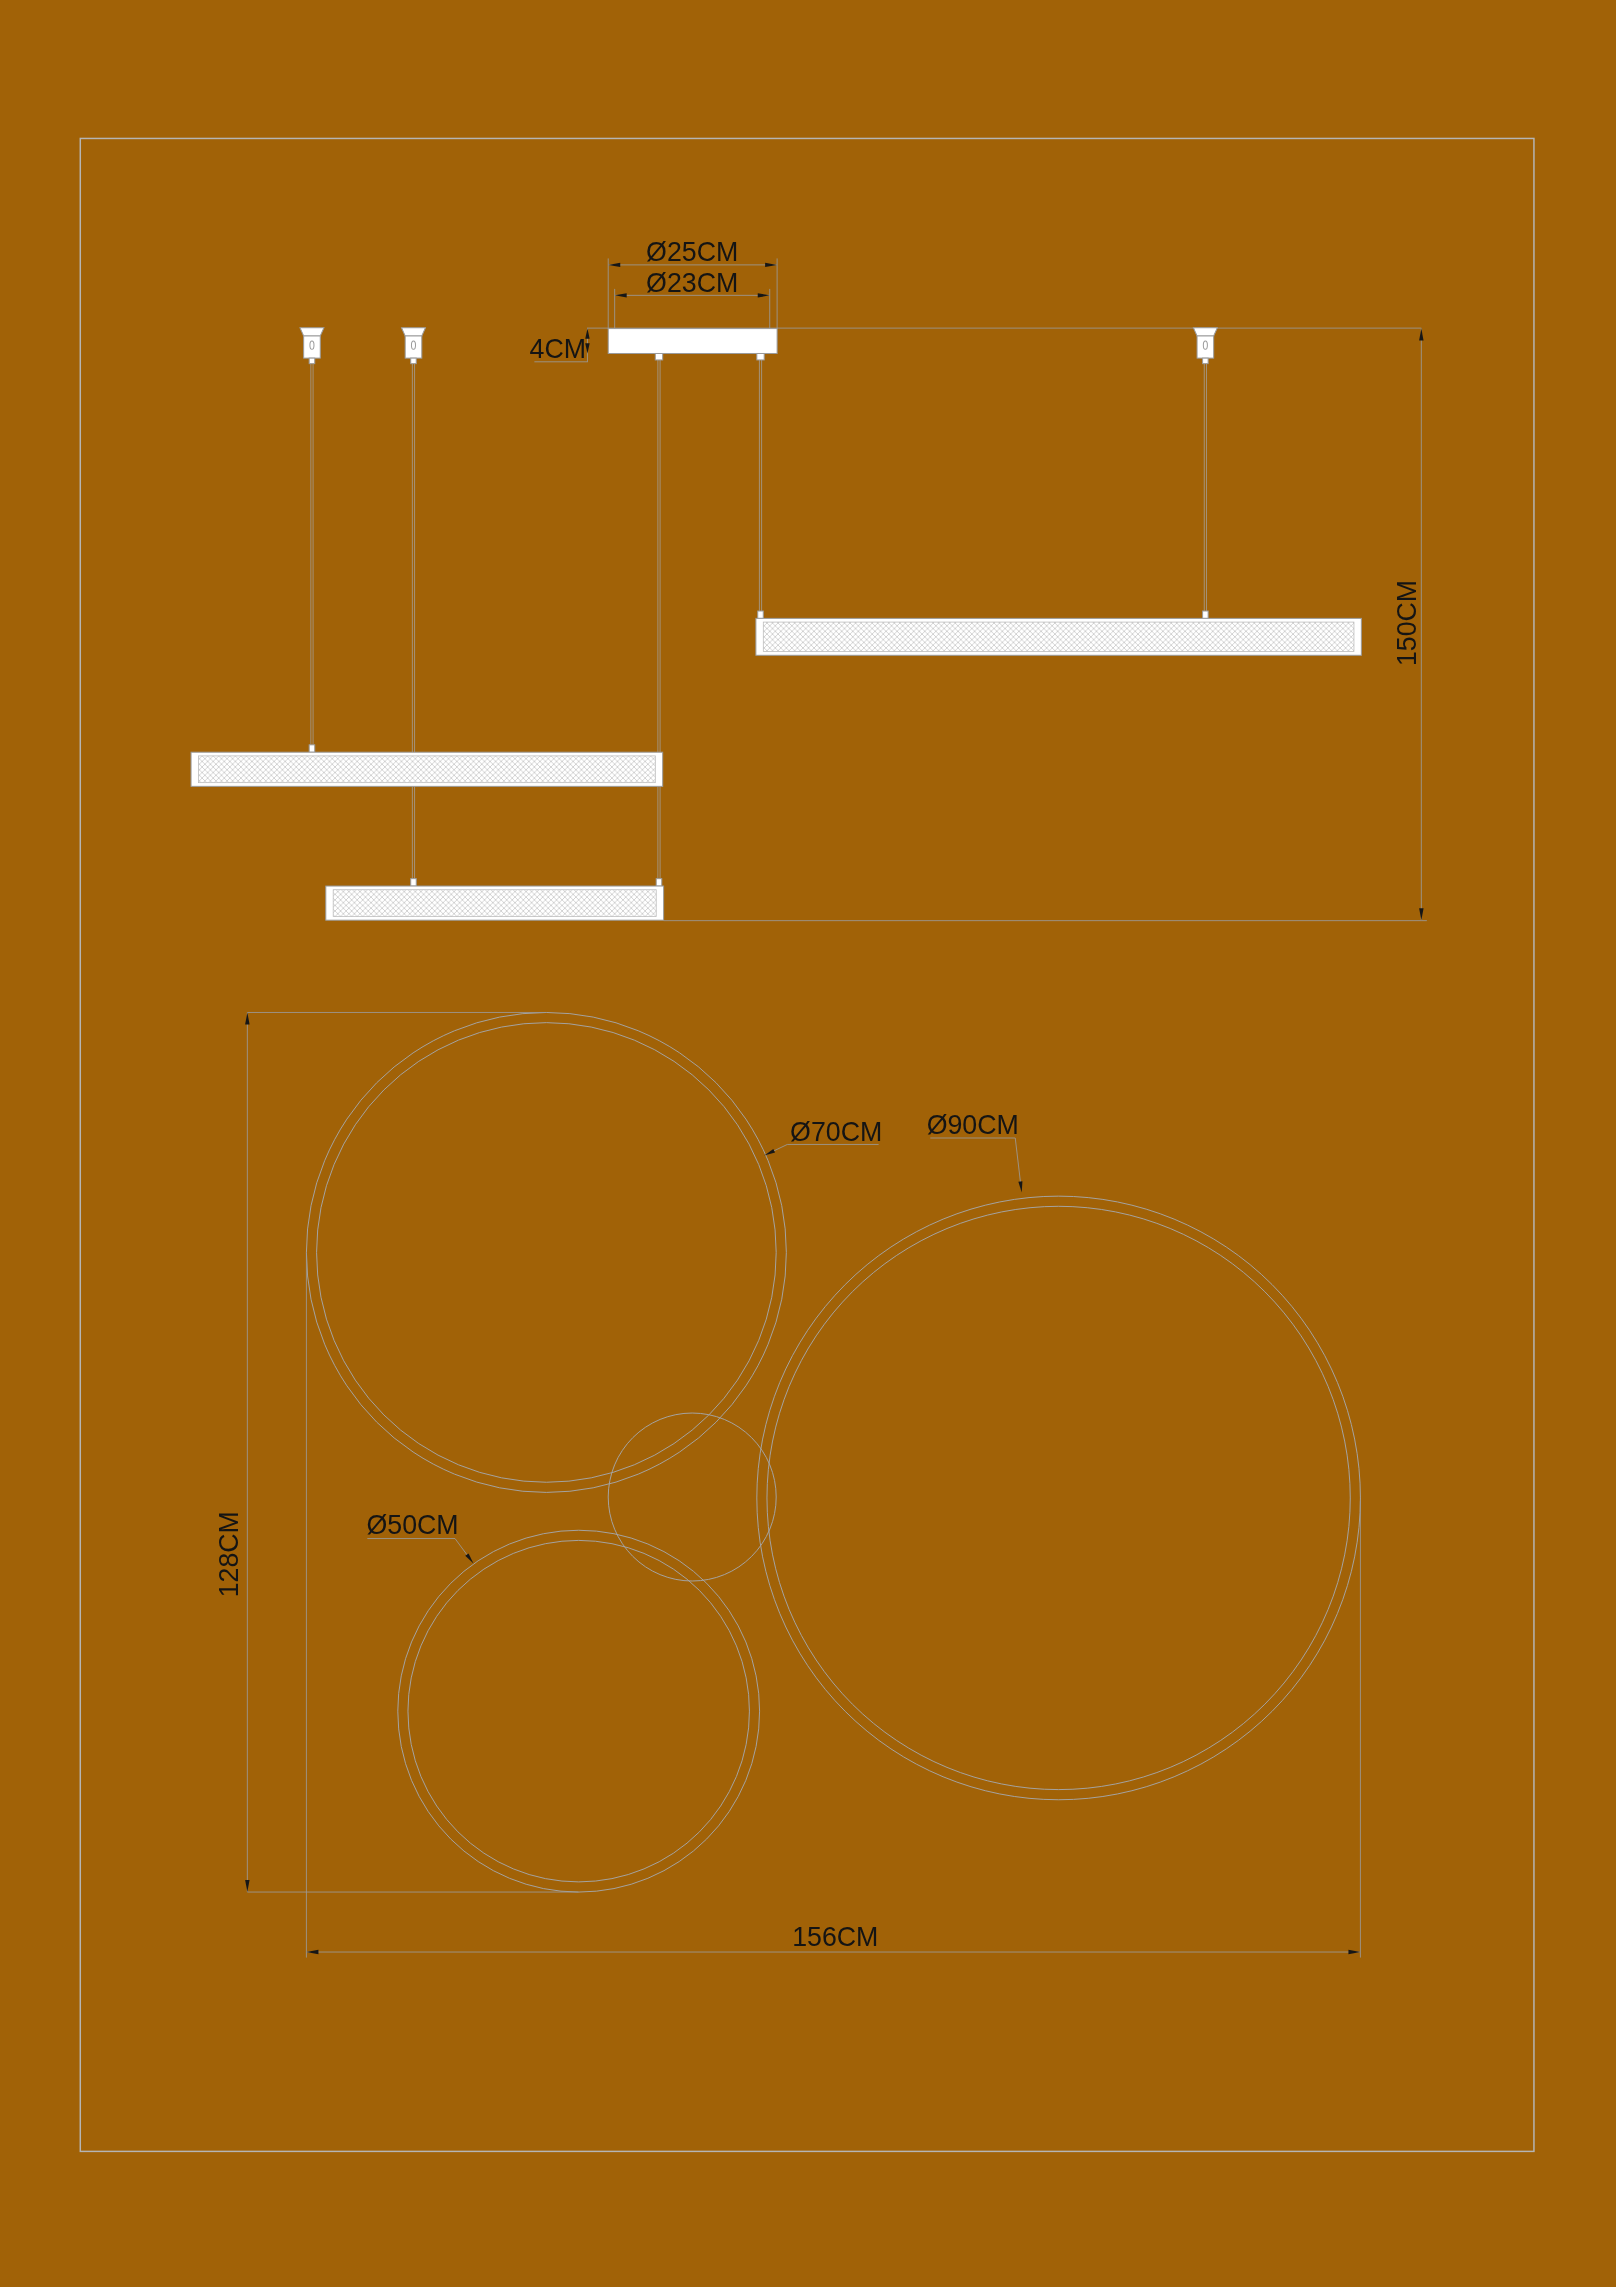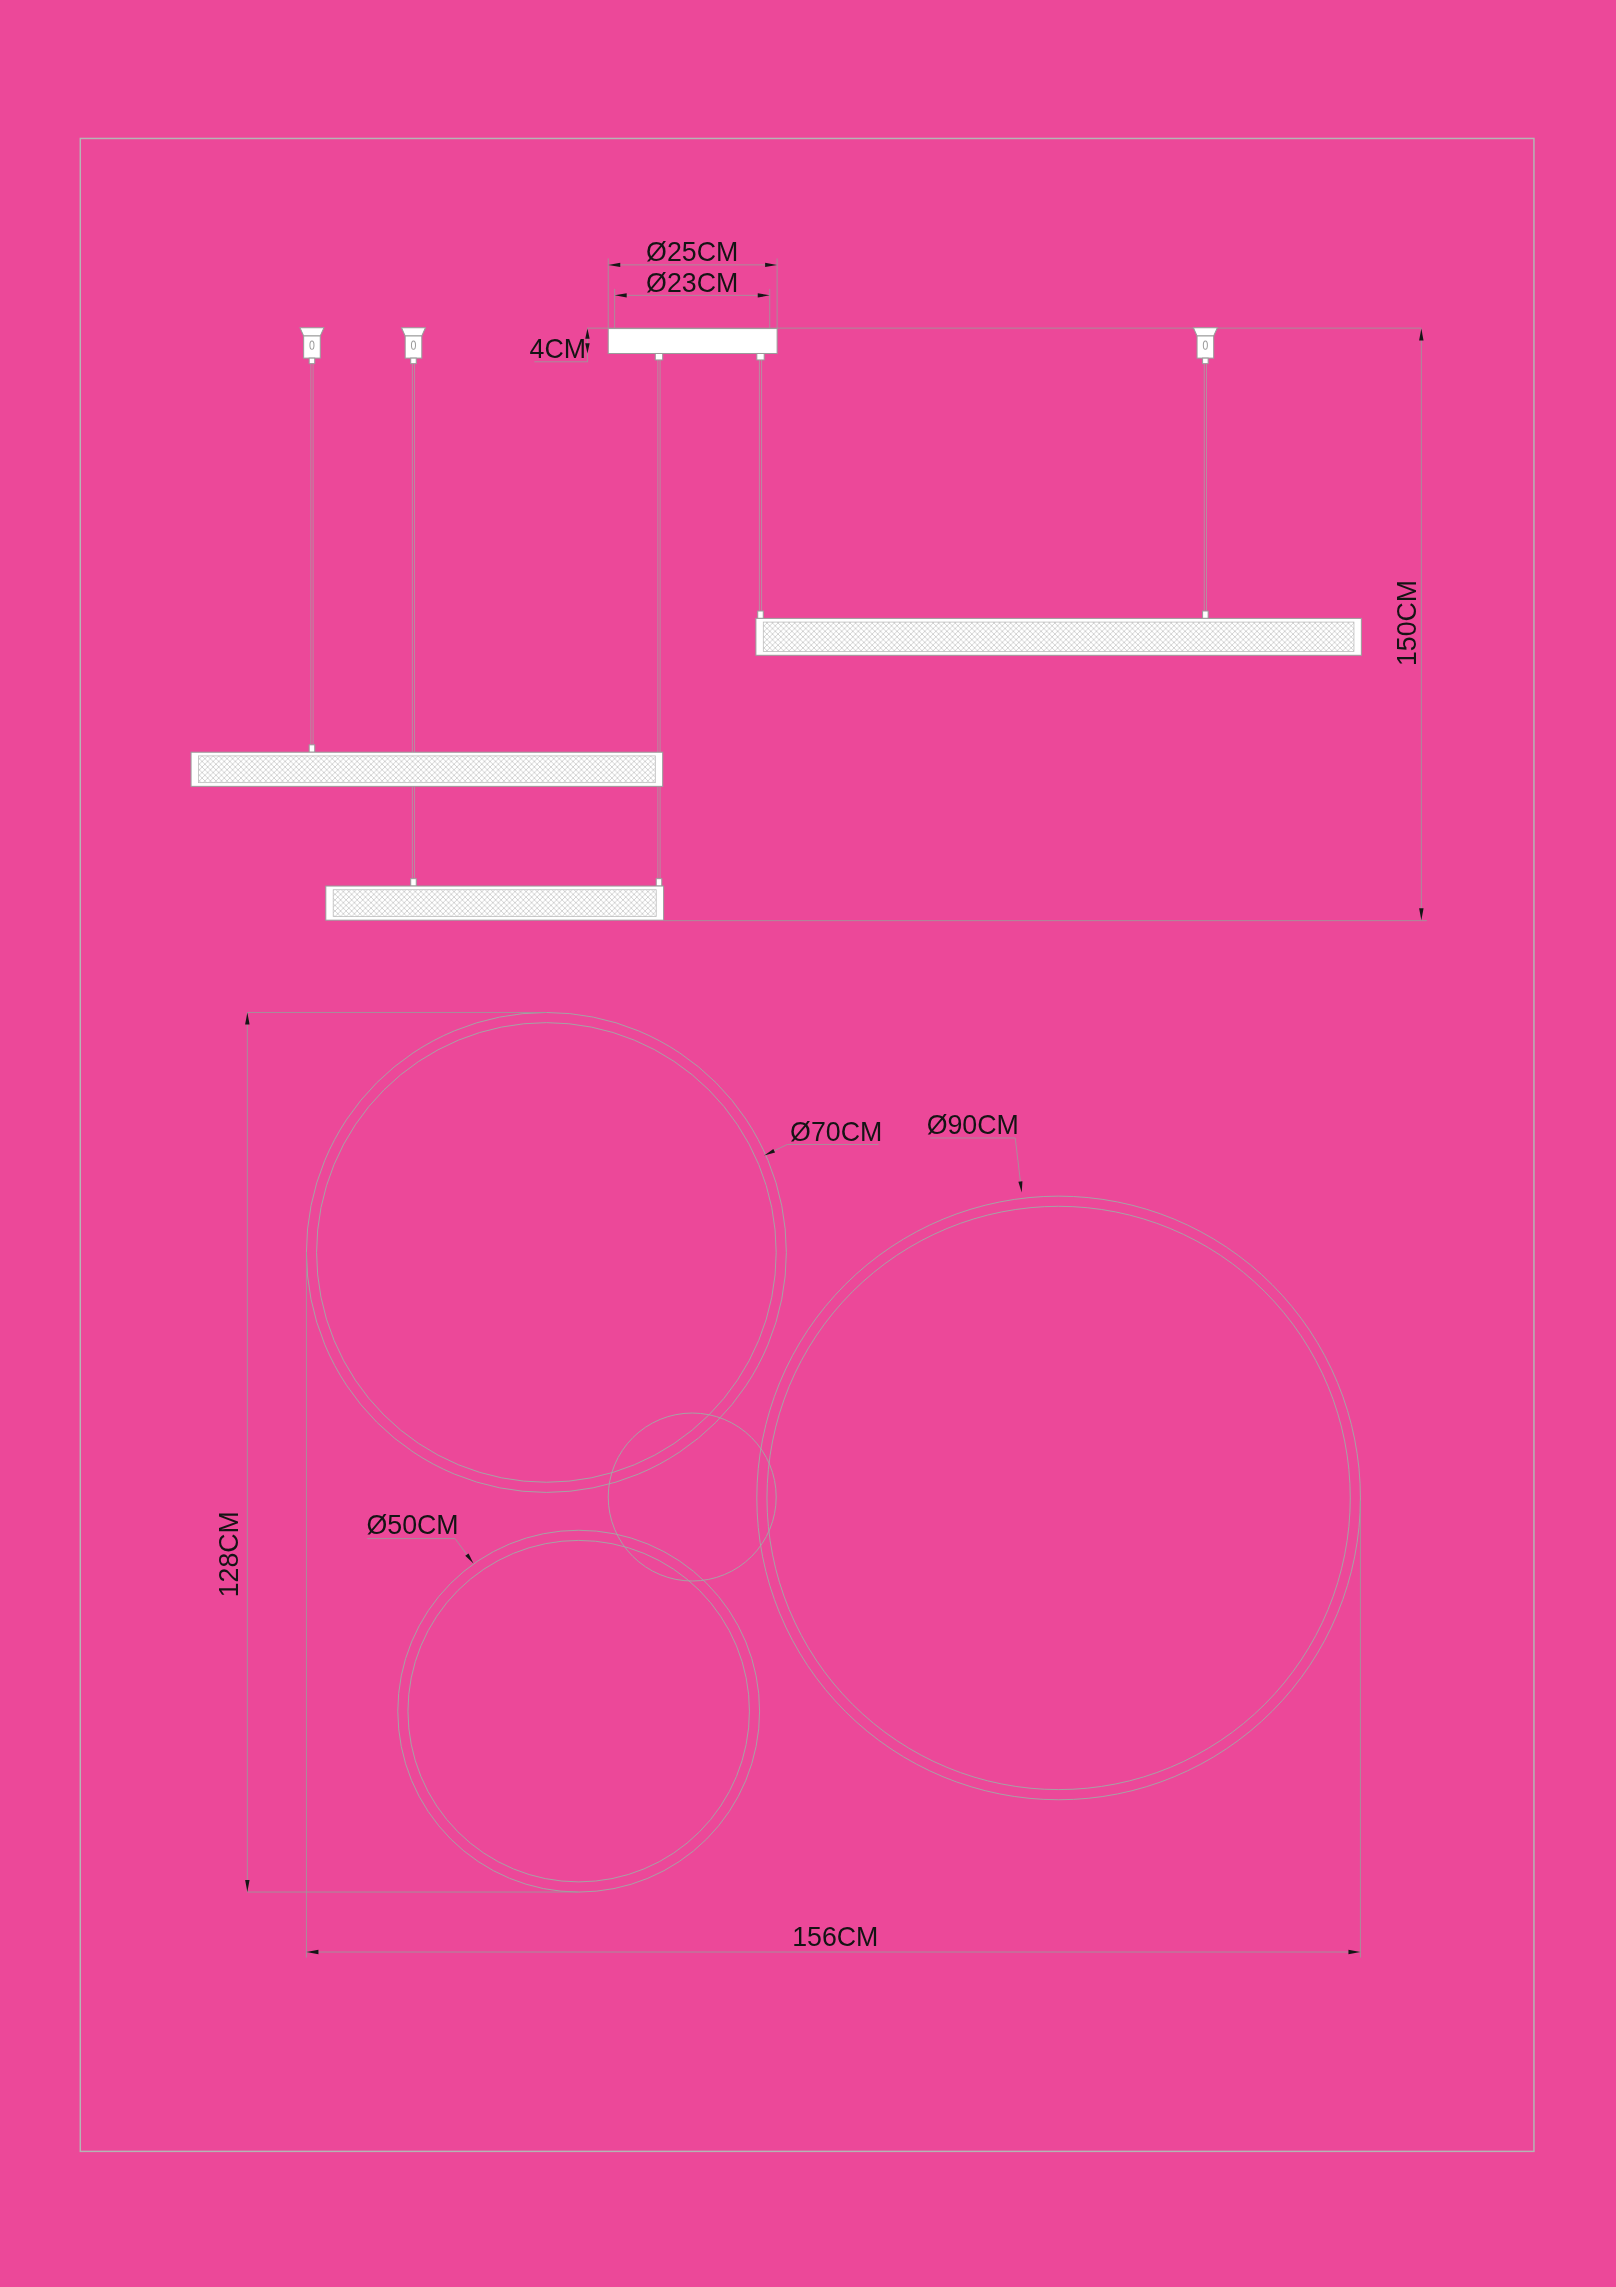--- a/index.html
+++ b/index.html
@@ -2,21 +2,21 @@
 <html style="--line: #9b9b9b; --text: #141414; --border: #b5b5b5; --hatch: #c4c4c4;font-size:14.8px"><head>
 <meta charset="utf-8">
 <style>
   :root{
     --line:#9b9b9b;
     --text:#141414;
     --border:#b5b5b5;
     --hatch:#c4c4c4;
   }
   html,body{margin:0;padding:0;background:#ffffff;}
-  .page{position:relative;width:1617px;height:2288px;background:#ec4899;overflow:hidden;}
+  .page{position:relative;width:1617px;height:2288px;background:#a16207;overflow:hidden;}
   svg{display:block;}
   text{font-family:"Liberation Sans","DejaVu Sans",sans-serif;font-size:29px;fill:var(--text);}
   .thin{stroke:var(--line);stroke-width:0.9;fill:none;}
   .part{stroke:var(--line);stroke-width:1.1;fill:#ffffff;}
   .hatched{stroke:#b9b9b9;stroke-width:0.8;}
   .arrow{fill:#161616;stroke:none;}
   .ring{stroke:#a4a4a4;stroke-width:1.05;fill:none;}
 </style>
 </head>
 <body>

